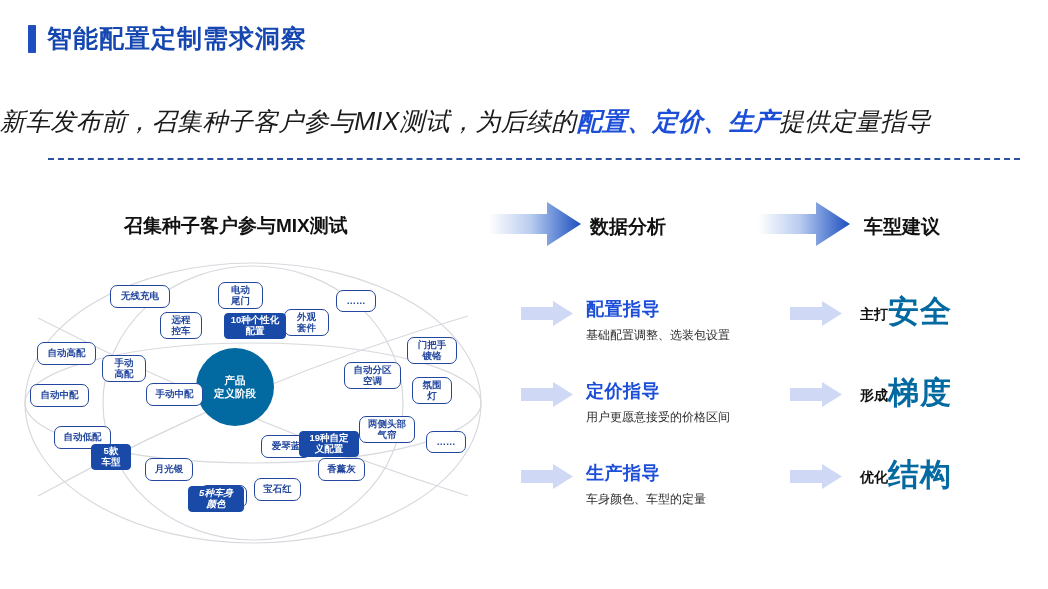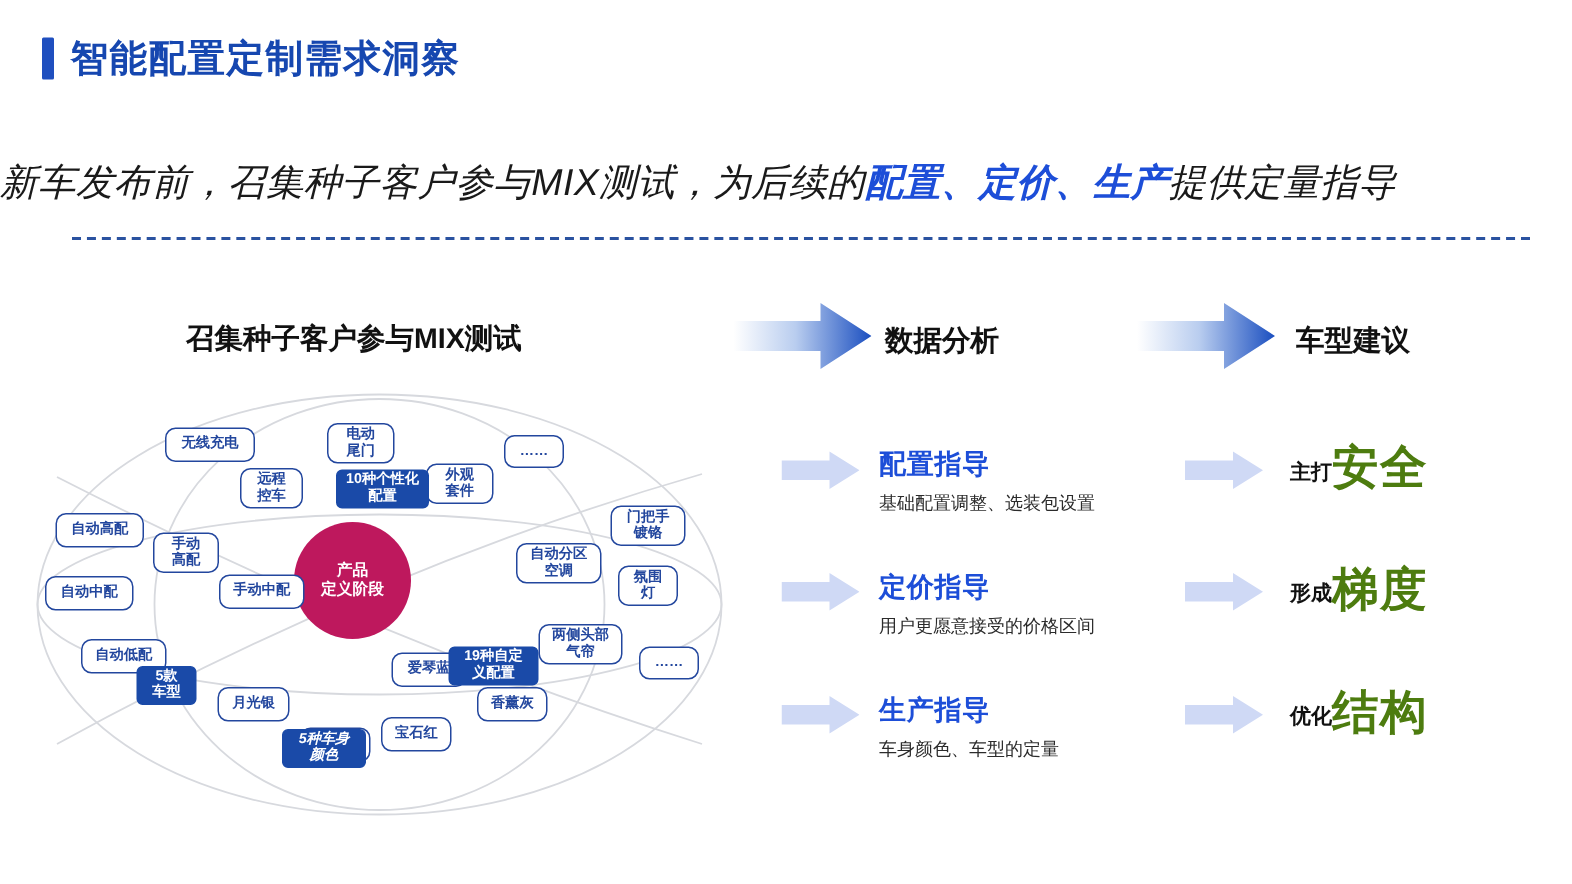--- a/index.html
+++ b/index.html
@@ -53,35 +53,35 @@
   .mid-item { position: absolute; left: 586px; }
   .mid-item .t { font-size: 18px; font-weight: bold; color: #1d4ed8; letter-spacing: 0.5px; white-space: nowrap; }
   .mid-item .d { font-size: 12px; color: #2b2b2b; margin-top: 6px; white-space: nowrap; }
   .mid-item.m1 { top: 297px; }
   .mid-item.m2 { top: 379px; }
   .mid-item.m3 { top: 461px; }
 
   
   .right-item { position: absolute; left: 860px; display: flex; align-items: flex-end; white-space: nowrap; }
   .right-item .pre { font-size: 14px; font-weight: bold; color: #111; padding-bottom: 3px; }
-  .right-item .big { font-size: 31px; font-weight: bold; color: #4d7c0f; letter-spacing: 1px; line-height: 1; }
+  .right-item .big { font-size: 31px; font-weight: bold; color: #0369a1; letter-spacing: 1px; line-height: 1; }
   .right-item.r1 { top: 296px; }
   .right-item.r2 { top: 377px; }
   .right-item.r3 { top: 459px; }
 
   
   .diagram { position: absolute; left: 18px; top: 258px; width: 470px; height: 290px; }
   .diagram svg { position: absolute; left: 0; top: 0; }
 
   .node { position: absolute; border: 1.6px solid #23479e; border-radius: 7px; background: #fff;
           color: #23479e; font-size: 9.5px; font-weight: bold; line-height: 1.15;
           display: flex; align-items: center; justify-content: center; text-align: center;
           padding: 2px 4px; white-space: pre-line; }
   .node.badge { background: #1a4aa8; border-color: #1a4aa8; color: #fff; border-radius: 4px; }
-  .core { position: absolute; border-radius: 50%; background: #be185d; color: #fff;
+  .core { position: absolute; border-radius: 50%; background: #0369a1; color: #fff;
           font-size: 10.5px; font-weight: bold; line-height: 1.25; text-align: center;
           display: flex; align-items: center; justify-content: center; white-space: pre-line; }
 </style>
 </head>
 <body>
 
 <div class="slide">
 
   <div class="title-bar">
     <div class="title-mark"></div>

